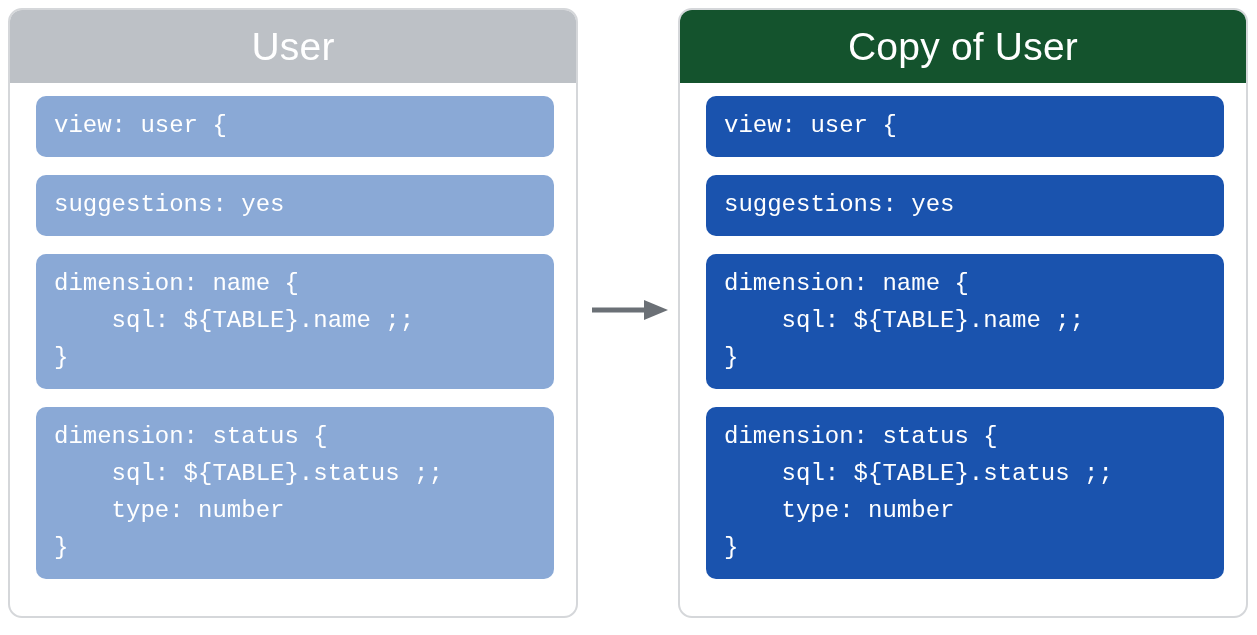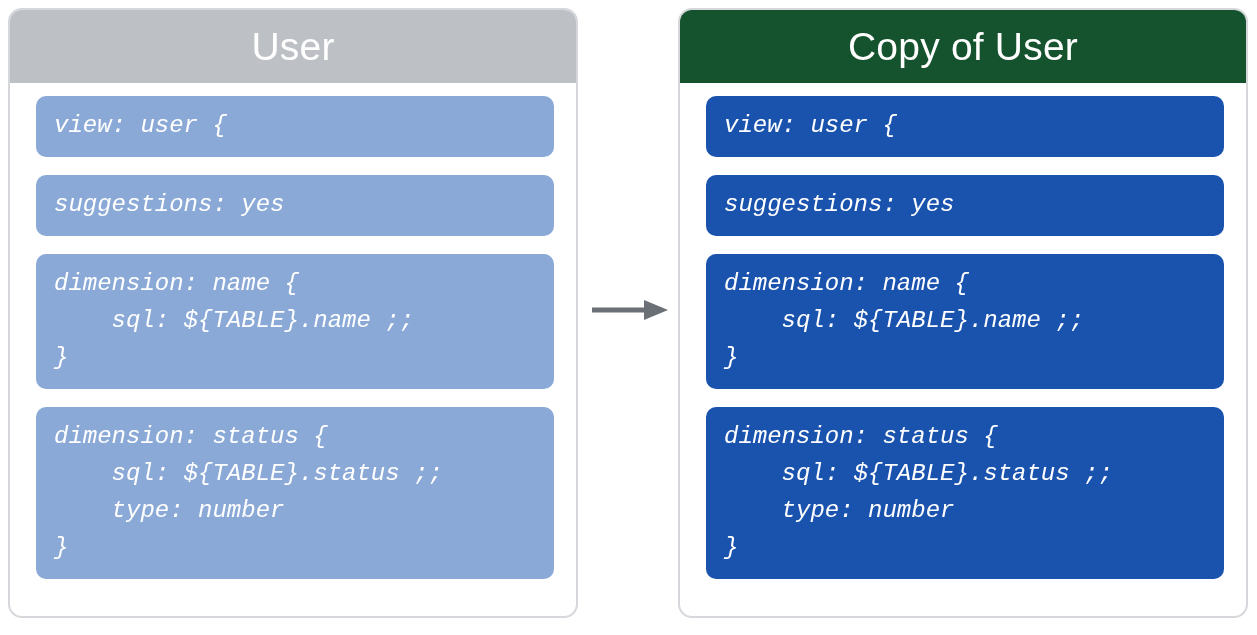--- a/index.html
+++ b/index.html
@@ -54,21 +54,20 @@
     line-height: 1;
     white-space: nowrap;
   }
 
   .panel-left  .panel-header { background: #bdc1c6; }
   .panel-right .panel-header { background: #14532d; }
 
   .panel-body {
     padding: 13px 22px 0 26px;
     box-sizing: border-box;
-    font-style: italic;
   }
 
   
   .code-block {
     border-radius: 10px;
     box-sizing: border-box;
     padding: 11px 18px 13px 18px;
     margin-bottom: 18px;
     color: #ffffff;
     font-family: "Liberation Mono", "DejaVu Sans Mono", monospace;

